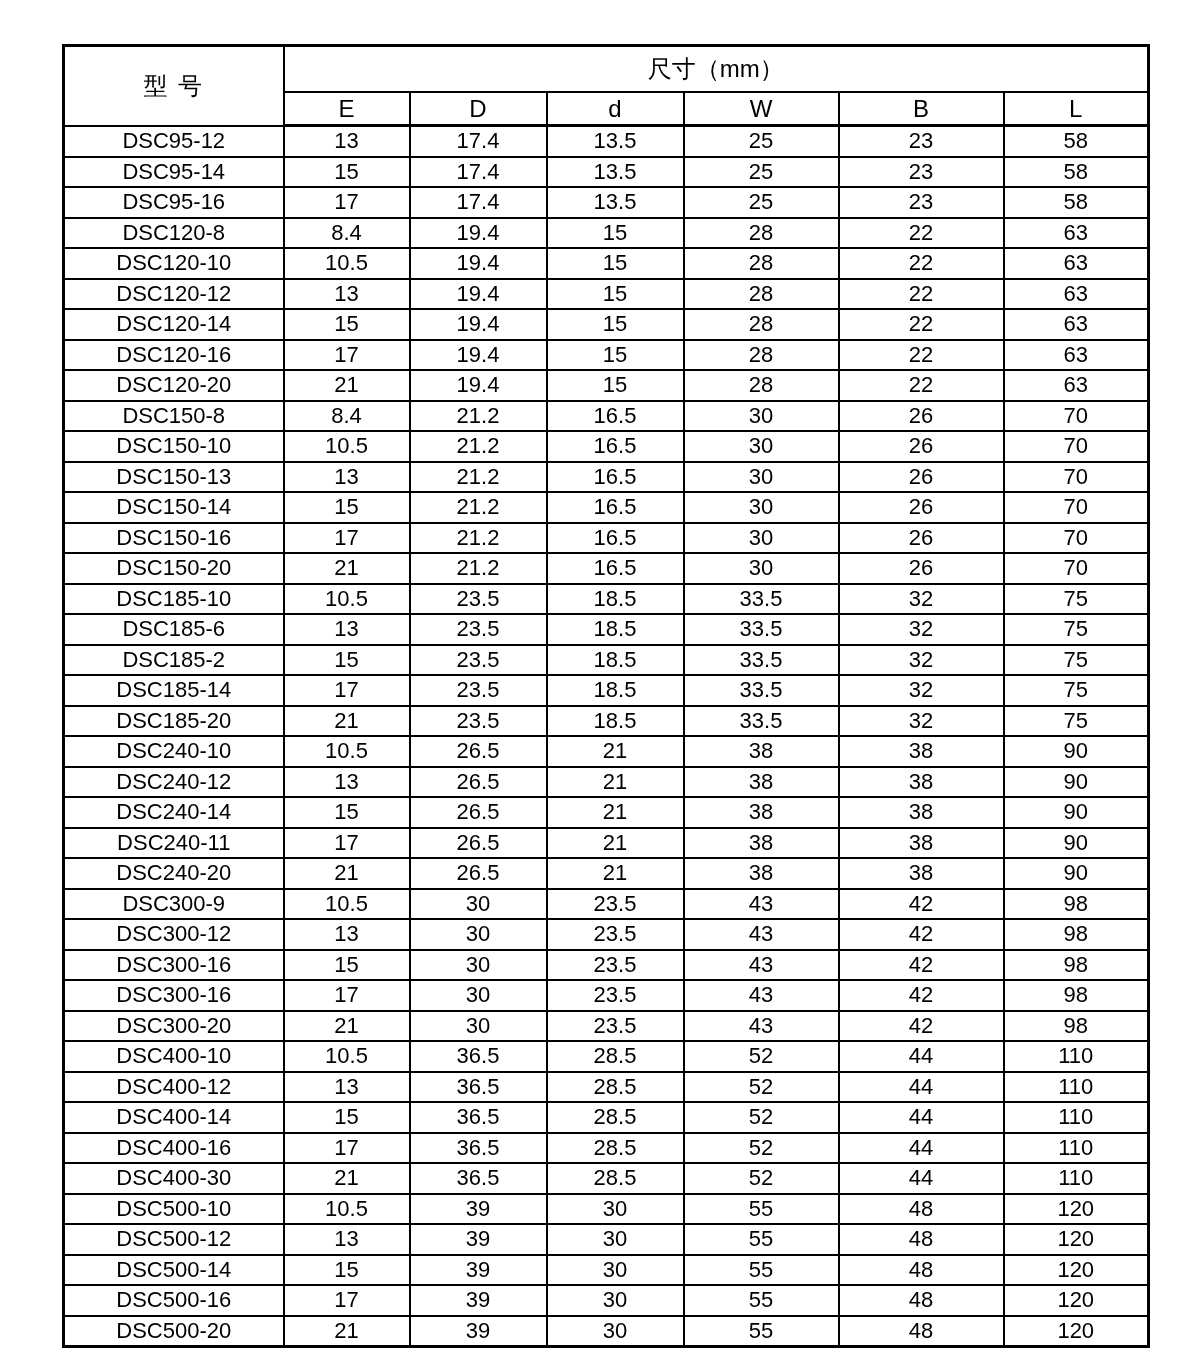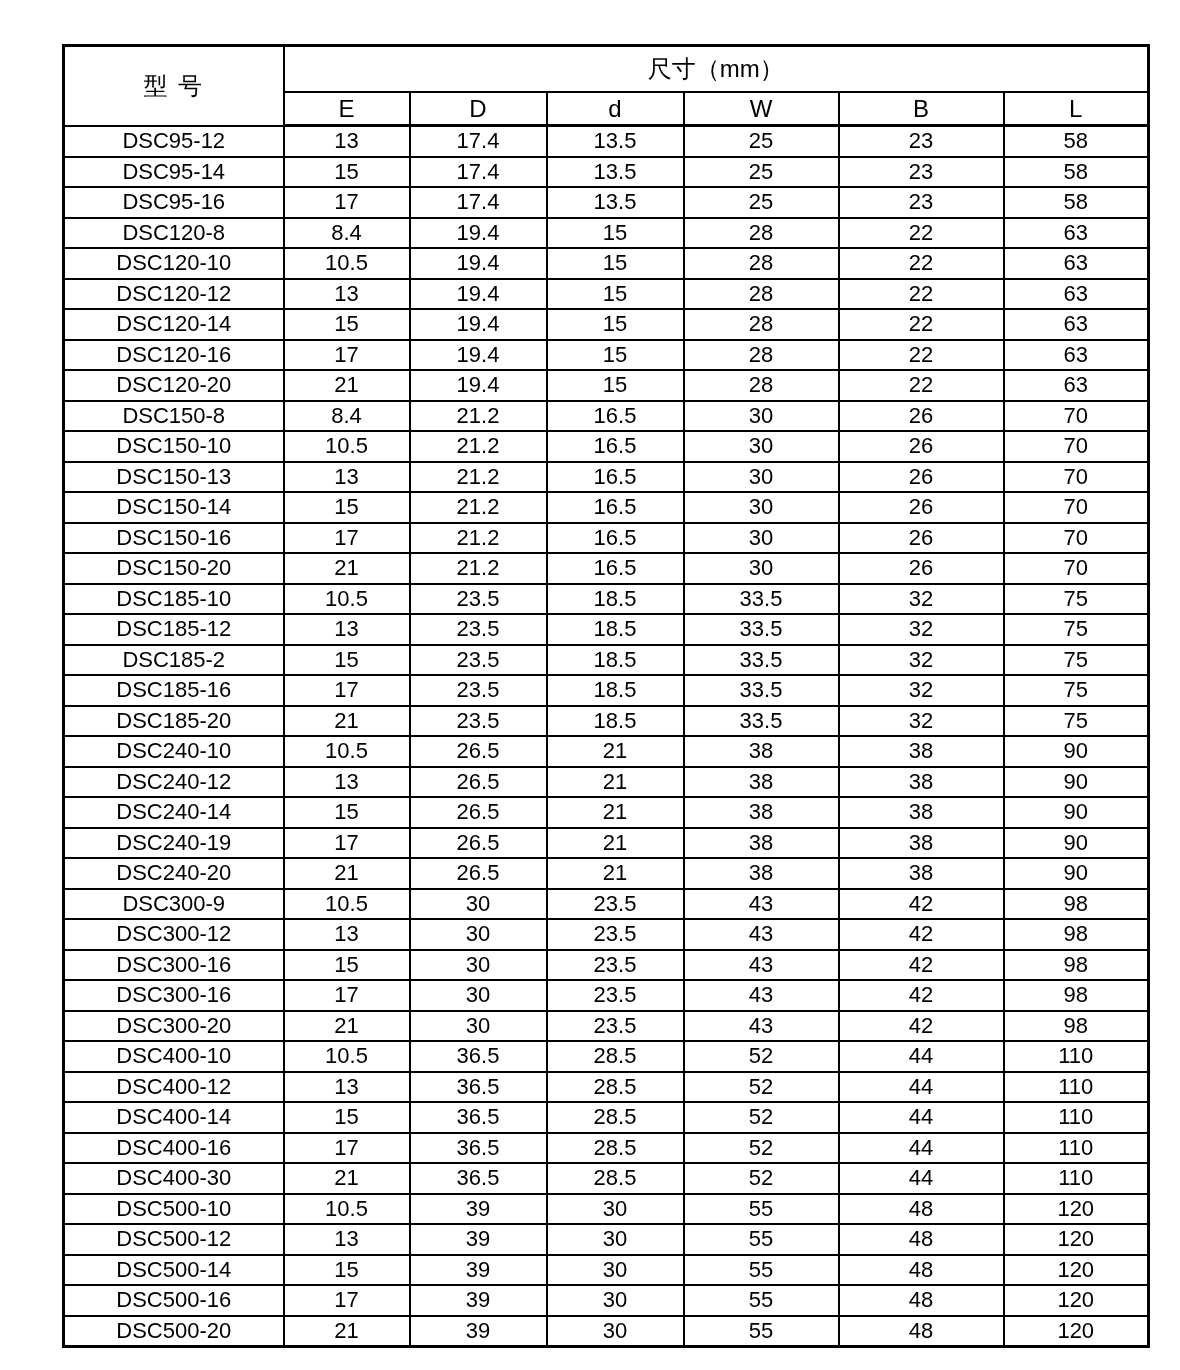--- a/index.html
+++ b/index.html
@@ -237,41 +237,41 @@
       <td class="model-cell">DSC185-10</td>
       <td>10.5</td>
       <td>23.5</td>
       <td>18.5</td>
       <td>33.5</td>
       <td>32</td>
       <td>75</td>
     </tr>
 
     <tr>
-      <td class="model-cell">DSC185-12</td>
+      <td class="model-cell">DSC185-6</td>
       <td>13</td>
       <td>23.5</td>
       <td>18.5</td>
       <td>33.5</td>
       <td>32</td>
       <td>75</td>
     </tr>
 
     <tr>
       <td class="model-cell">DSC185-2</td>
       <td>15</td>
       <td>23.5</td>
       <td>18.5</td>
       <td>33.5</td>
       <td>32</td>
       <td>75</td>
     </tr>
 
     <tr>
-      <td class="model-cell">DSC185-16</td>
+      <td class="model-cell">DSC185-14</td>
       <td>17</td>
       <td>23.5</td>
       <td>18.5</td>
       <td>33.5</td>
       <td>32</td>
       <td>75</td>
     </tr>
 
     <tr>
       <td class="model-cell">DSC185-20</td>
@@ -307,21 +307,21 @@
       <td class="model-cell">DSC240-14</td>
       <td>15</td>
       <td>26.5</td>
       <td>21</td>
       <td>38</td>
       <td>38</td>
       <td>90</td>
     </tr>
 
     <tr>
-      <td class="model-cell">DSC240-19</td>
+      <td class="model-cell">DSC240-11</td>
       <td>17</td>
       <td>26.5</td>
       <td>21</td>
       <td>38</td>
       <td>38</td>
       <td>90</td>
     </tr>
 
     <tr>
       <td class="model-cell">DSC240-20</td>

